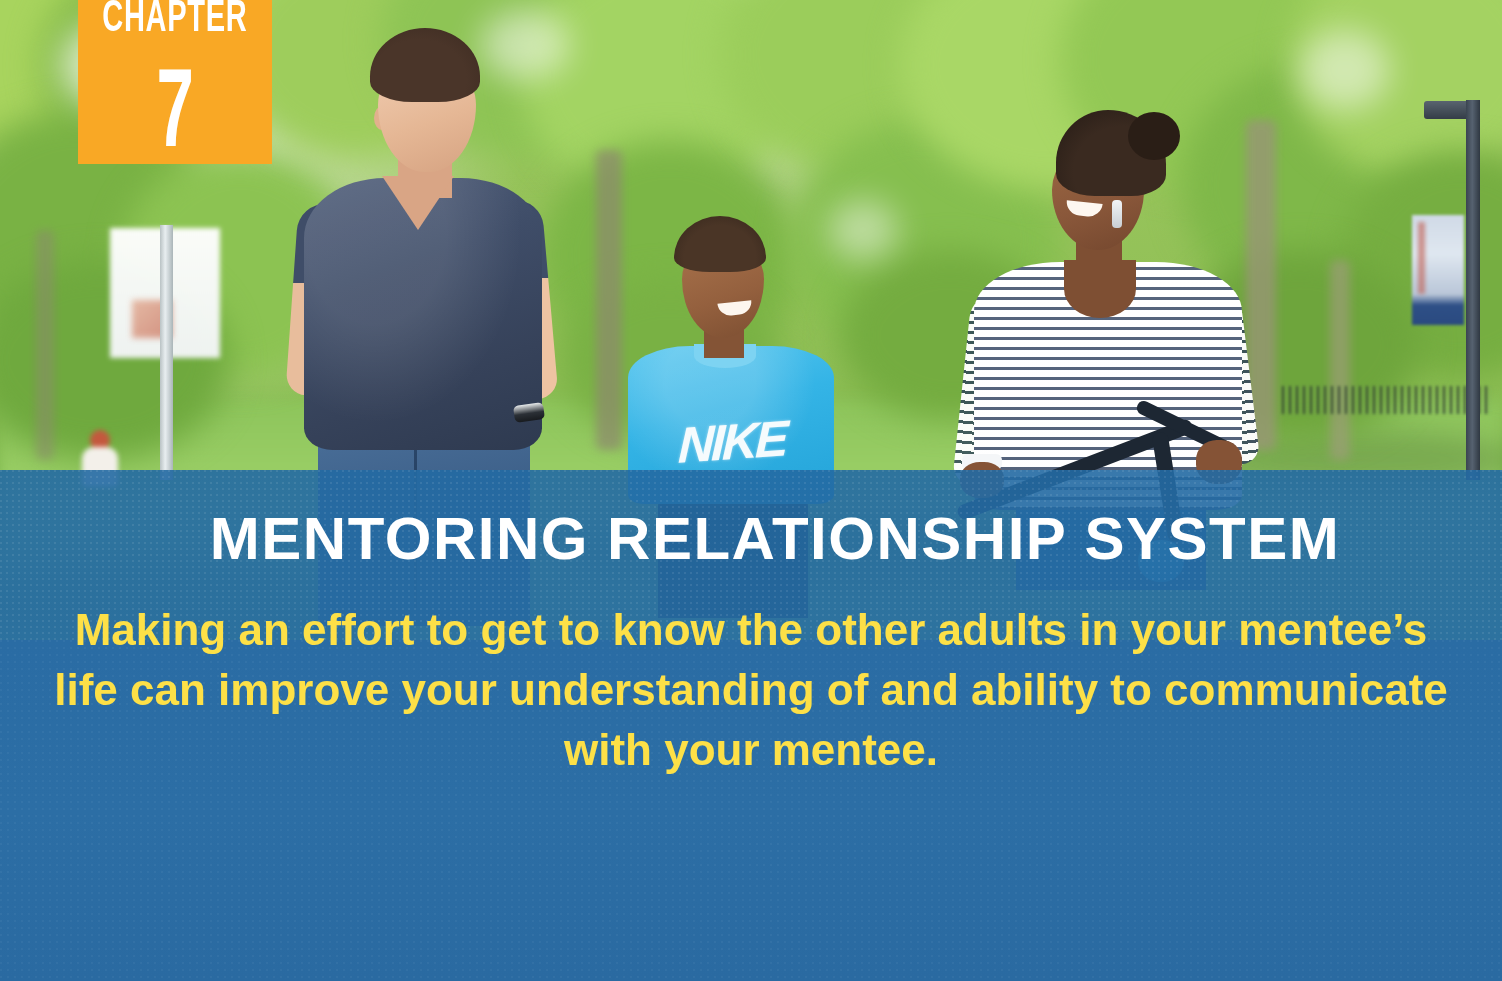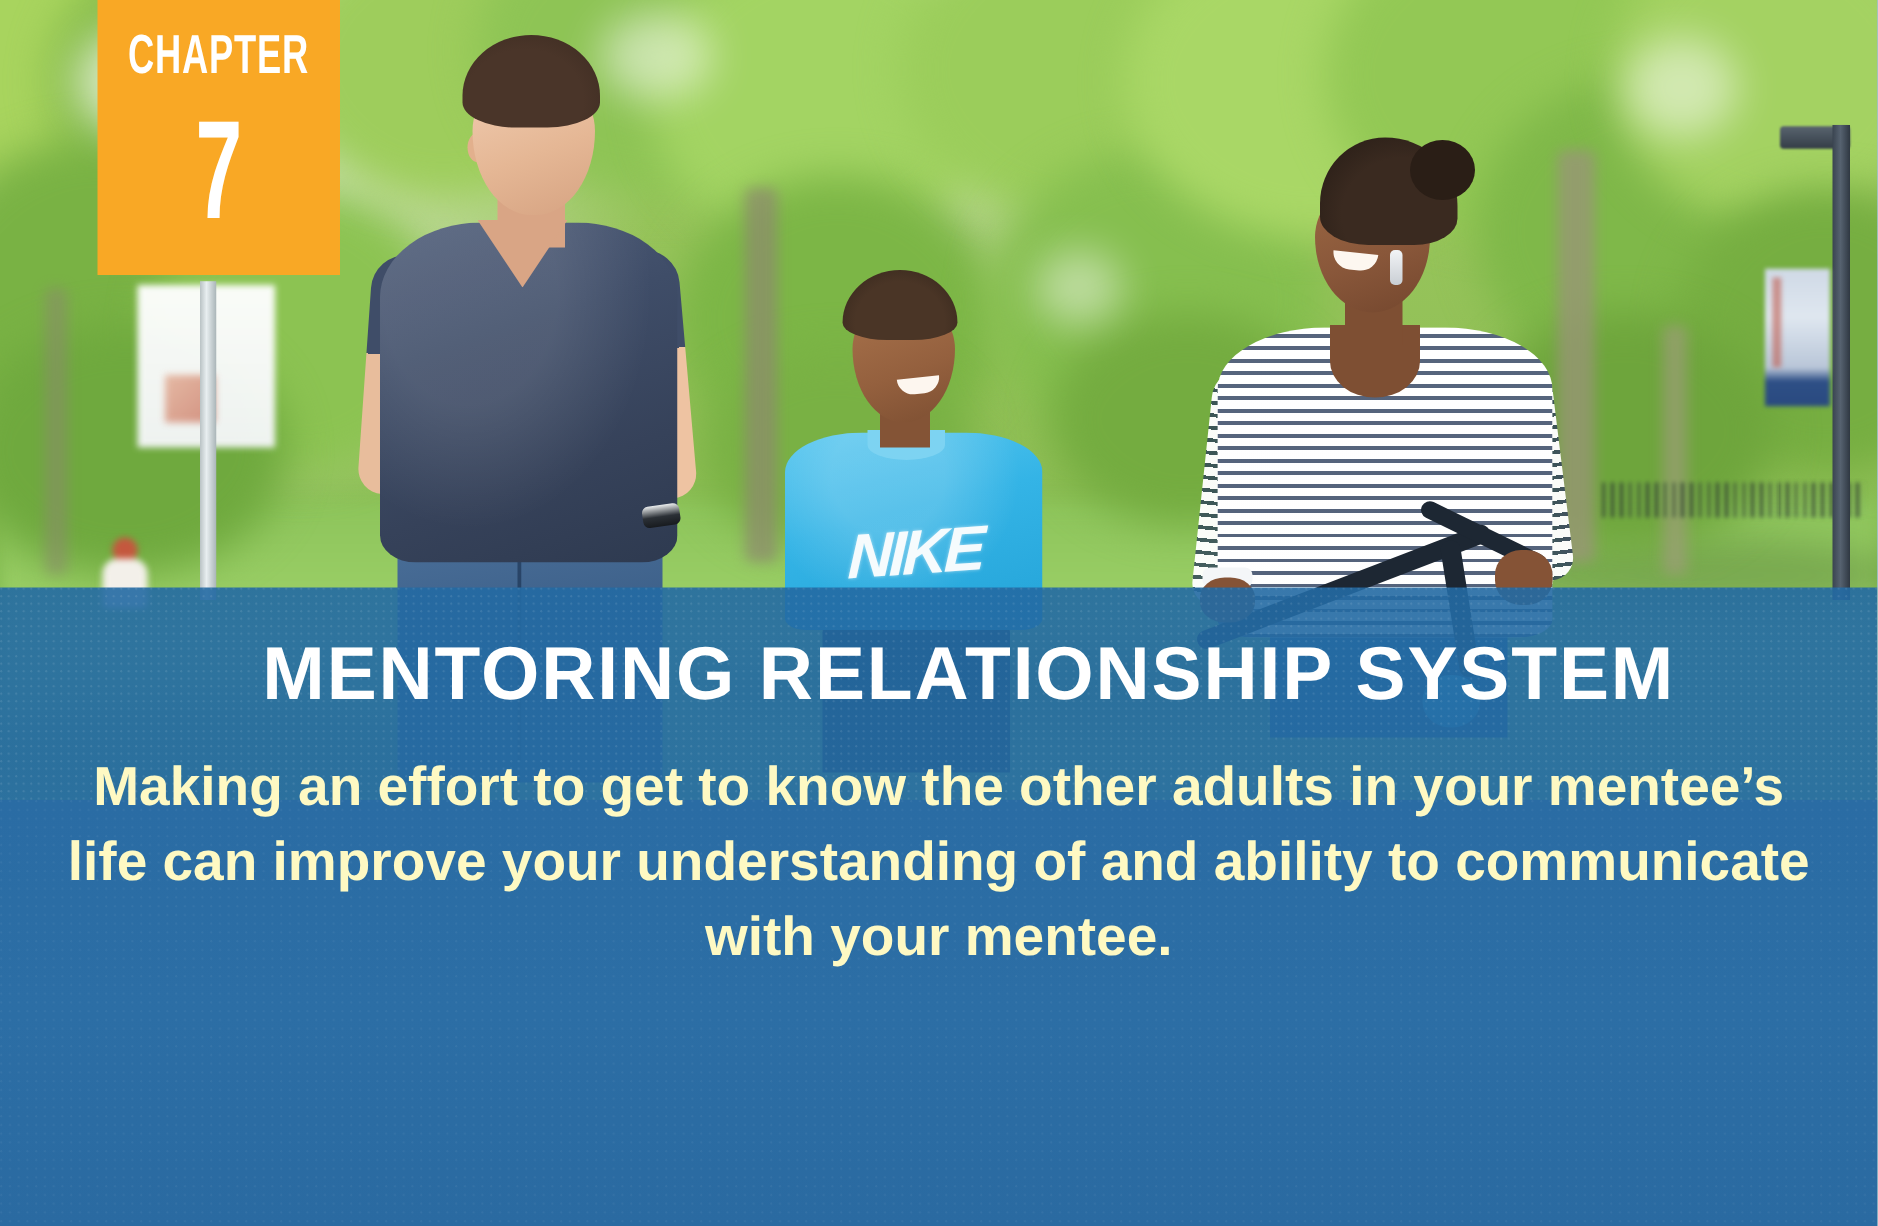--- a/index.html
+++ b/index.html
@@ -156,23 +156,23 @@
   .w-bag{position:absolute;left:178px;top:430px;width:46px;height:42px;
     background:linear-gradient(160deg,#45c2ee,#1f93cc);border-radius:48%;}
 
   
   .far-person{position:absolute;left:78px;top:430px;width:44px;height:54px;filter:blur(2.4px);}
   .fp-head{position:absolute;left:12px;top:0;width:20px;height:20px;background:#c4583e;border-radius:50%;}
   .fp-body{position:absolute;left:4px;top:17px;width:36px;height:40px;background:#f3f0ea;border-radius:12px 12px 4px 4px;}
 
   
   .chapter-badge{
-    position:absolute;left:78px;top:0;width:194px;height:220px;
+    position:absolute;left:78px;top:0;width:194px;height:164px;
     background:#f9a825;
-    display:flex;flex-direction:column;align-items:center;justify-content:flex-start;
+    display:flex;flex-direction:column;align-items:center;justify-content:flex-end;
     padding-top:22px;box-sizing:border-box;
   }
   .chapter-word{
     color:#ffffff;font-family:"Liberation Sans",sans-serif;font-weight:bold;
     font-size:44px;line-height:1;letter-spacing:1px;
     transform:scaleX(.66);transform-origin:center top;white-space:nowrap;
   }
   .chapter-num{
     color:#ffffff;font-family:"Liberation Sans",sans-serif;font-weight:bold;
     font-size:112px;line-height:1;margin-top:14px;
@@ -205,21 +205,21 @@
     font-size:60px;line-height:78px;letter-spacing:2.5px;text-align:center;
     margin:0;white-space:nowrap;
   }
   .title.line2{letter-spacing:1.5px;margin-left:48px;}
   .author{
     color:#ffffff;font-family:"Liberation Sans",sans-serif;font-style:italic;
     font-size:40px;line-height:1;text-align:center;margin:26px 0 0 0;white-space:nowrap;
   }
   .author .lead{font-weight:bold;}
   .blurb{
-    color:#fef9c3;font-family:"Liberation Sans",sans-serif;font-weight:bold;
+    color:#fde047;font-family:"Liberation Sans",sans-serif;font-weight:bold;
     font-size:44px;line-height:60px;text-align:center;
     margin:22px 0 0 0;max-width:1400px;
   }
 </style>
 </head>
 <body>
 
 <div class="page">
 
   <div class="photo">

